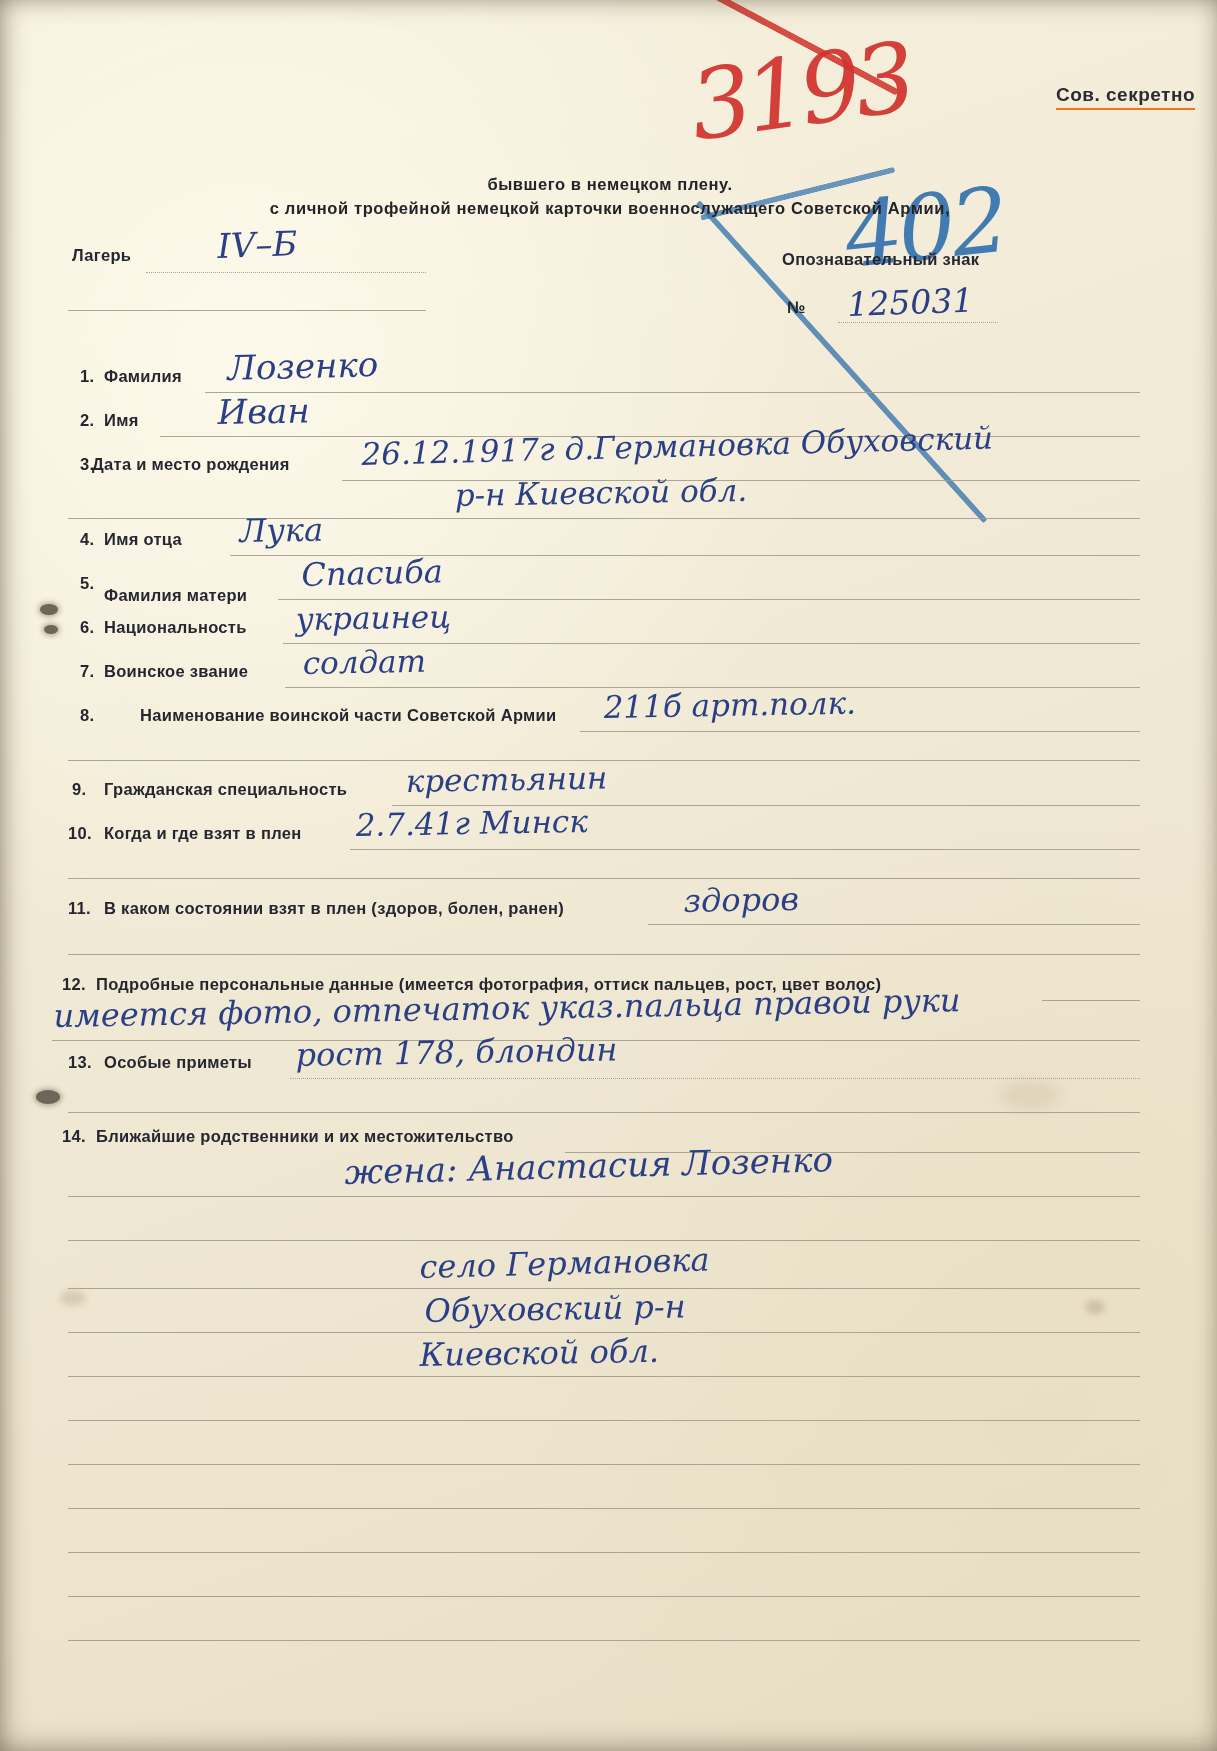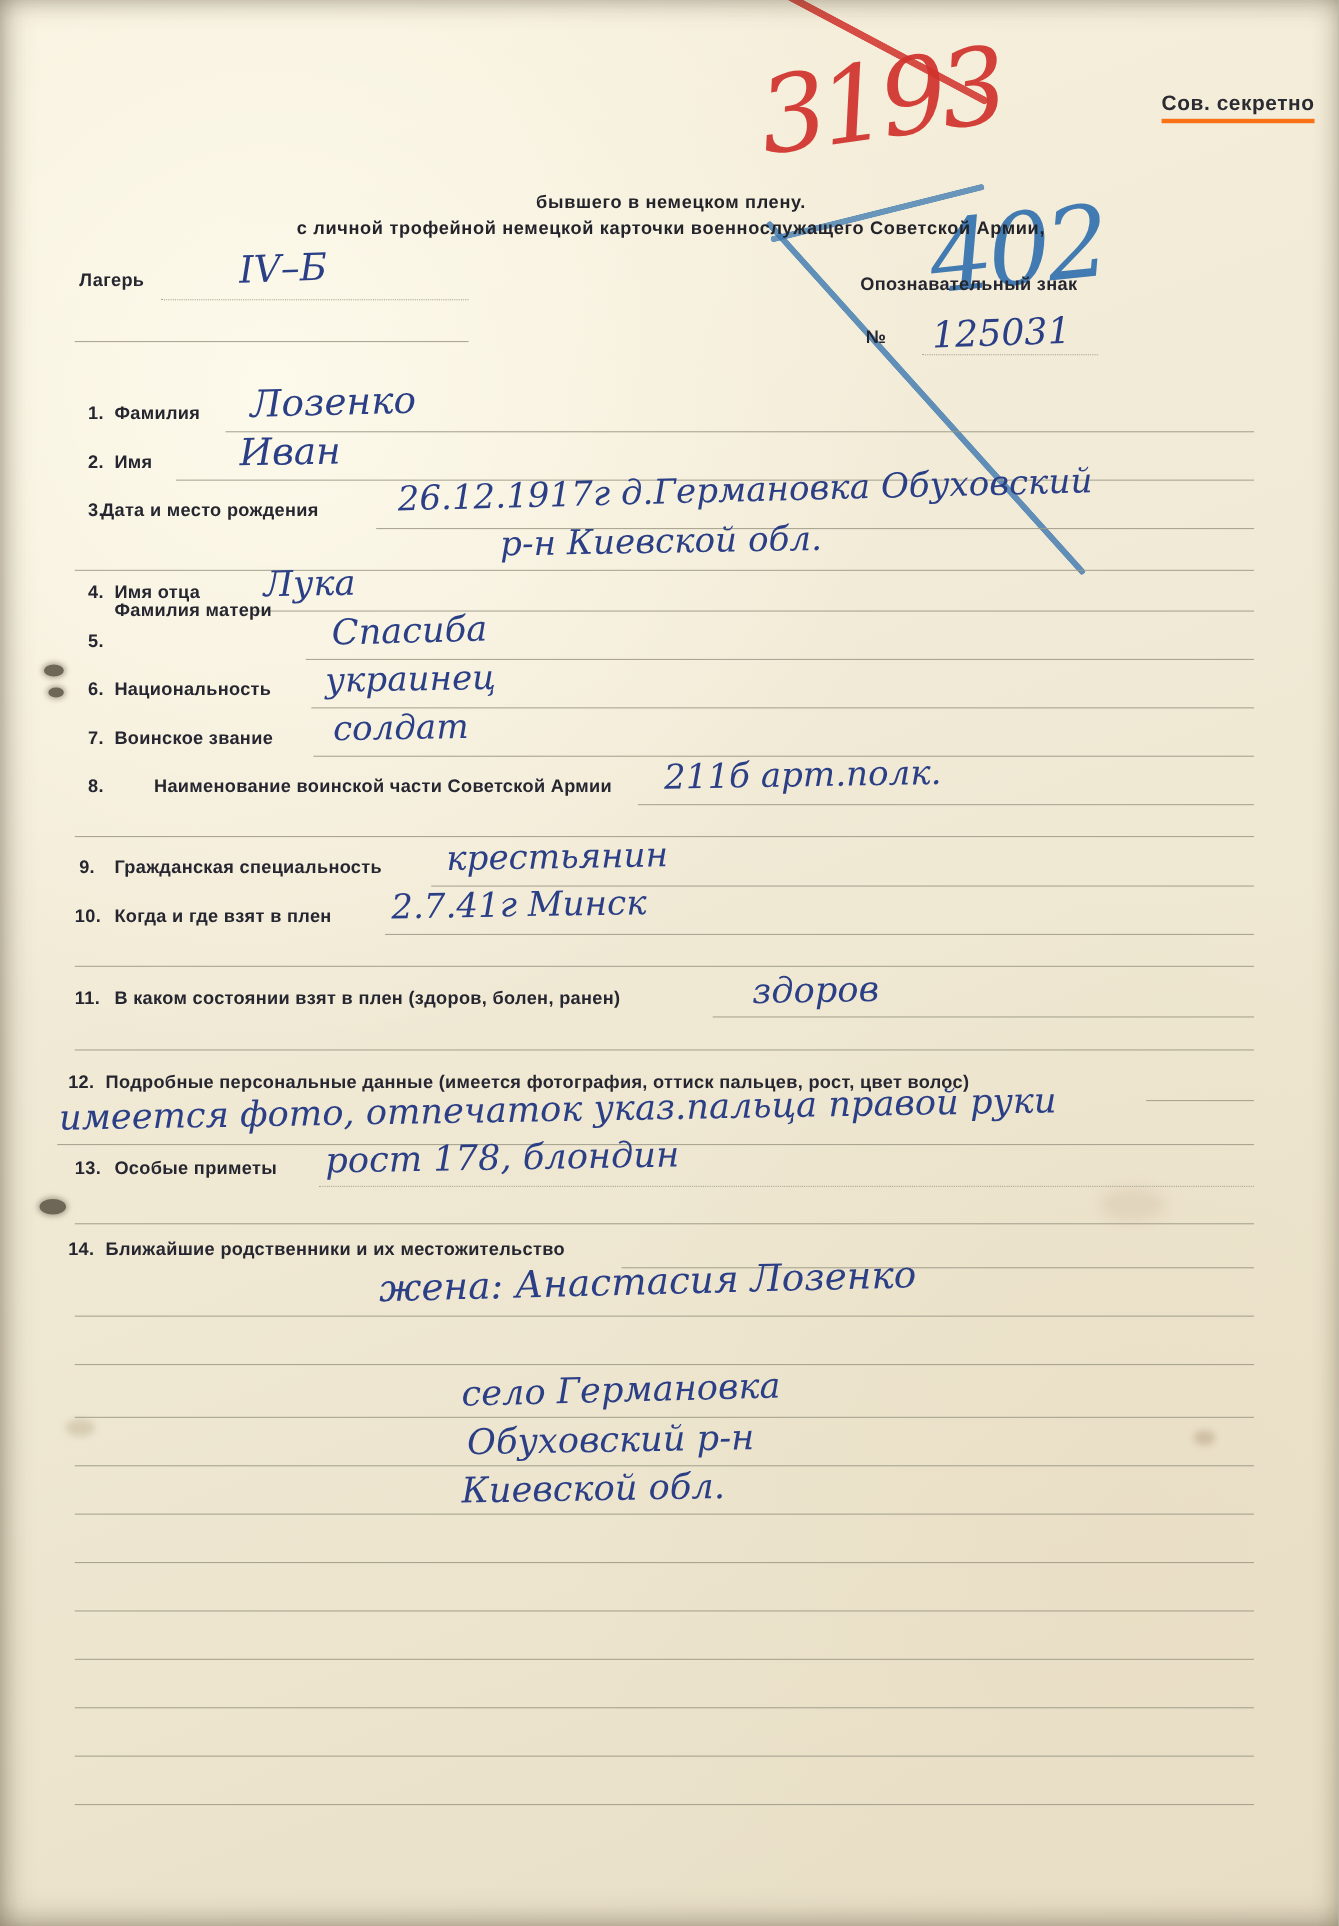--- a/index.html
+++ b/index.html
@@ -42,21 +42,21 @@
 
   
   .secret-stamp {
     position: absolute;
     right: 22px;
     top: 84px;
     font-size: 19px;
     letter-spacing: 0.5px;
     color: #2b2b33;
     font-weight: bold;
-    border-bottom: 4px solid #f97316;
+    border-bottom: 2px solid #f97316;
     padding-bottom: 2px;
     font-family: "Liberation Sans", sans-serif;
   }
   .doc-title {
     position: absolute;
     left: 345px;
     top: 108px;
     font-size: 38px;
     font-weight: bold;
     letter-spacing: 13px;
@@ -230,21 +230,21 @@
   <div class="hw" style="left:362px; top:436px; font-size:31px; transform:rotate(-1.5deg);">26.12.1917г  д.Германовка Обуховский</div>
   <div class="rule" style="left:68px; top:518px; width:1072px;"></div>
   <div class="hw" style="left:455px; top:477px; font-size:31px; transform:rotate(-1deg);">р-н   Киевской обл.</div>
 
   <div class="lbl b" style="left:80px; top:530px;">4.</div>
   <div class="lbl b" style="left:104px; top:530px;">Имя отца</div>
   <div class="rule" style="left:230px; top:555px; width:910px;"></div>
   <div class="hw" style="left:240px; top:512px; font-size:32px; transform:rotate(-1deg);">Лука</div>
 
   <div class="lbl b" style="left:80px; top:574px;">5.</div>
-  <div class="lbl b" style="left:104px; top:546px;text-align:center;">Фамилия матери</div>
+  <div class="lbl b" style="left:104px; top:586px;text-align:center;">Фамилия матери</div>
   <div class="rule" style="left:278px; top:599px; width:862px;"></div>
   <div class="hw" style="left:302px; top:556px; font-size:32px; transform:rotate(-1.5deg);">Спасиба</div>
 
   <div class="lbl b" style="left:80px; top:618px;">6.</div>
   <div class="lbl b" style="left:104px; top:618px;">Национальность</div>
   <div class="rule" style="left:283px; top:643px; width:857px;"></div>
   <div class="hw" style="left:296px; top:601px; font-size:31px; transform:rotate(-1deg);">украинец</div>
 
   <div class="lbl b" style="left:80px; top:662px;">7.</div>
   <div class="lbl b" style="left:104px; top:662px;">Воинское звание</div>

